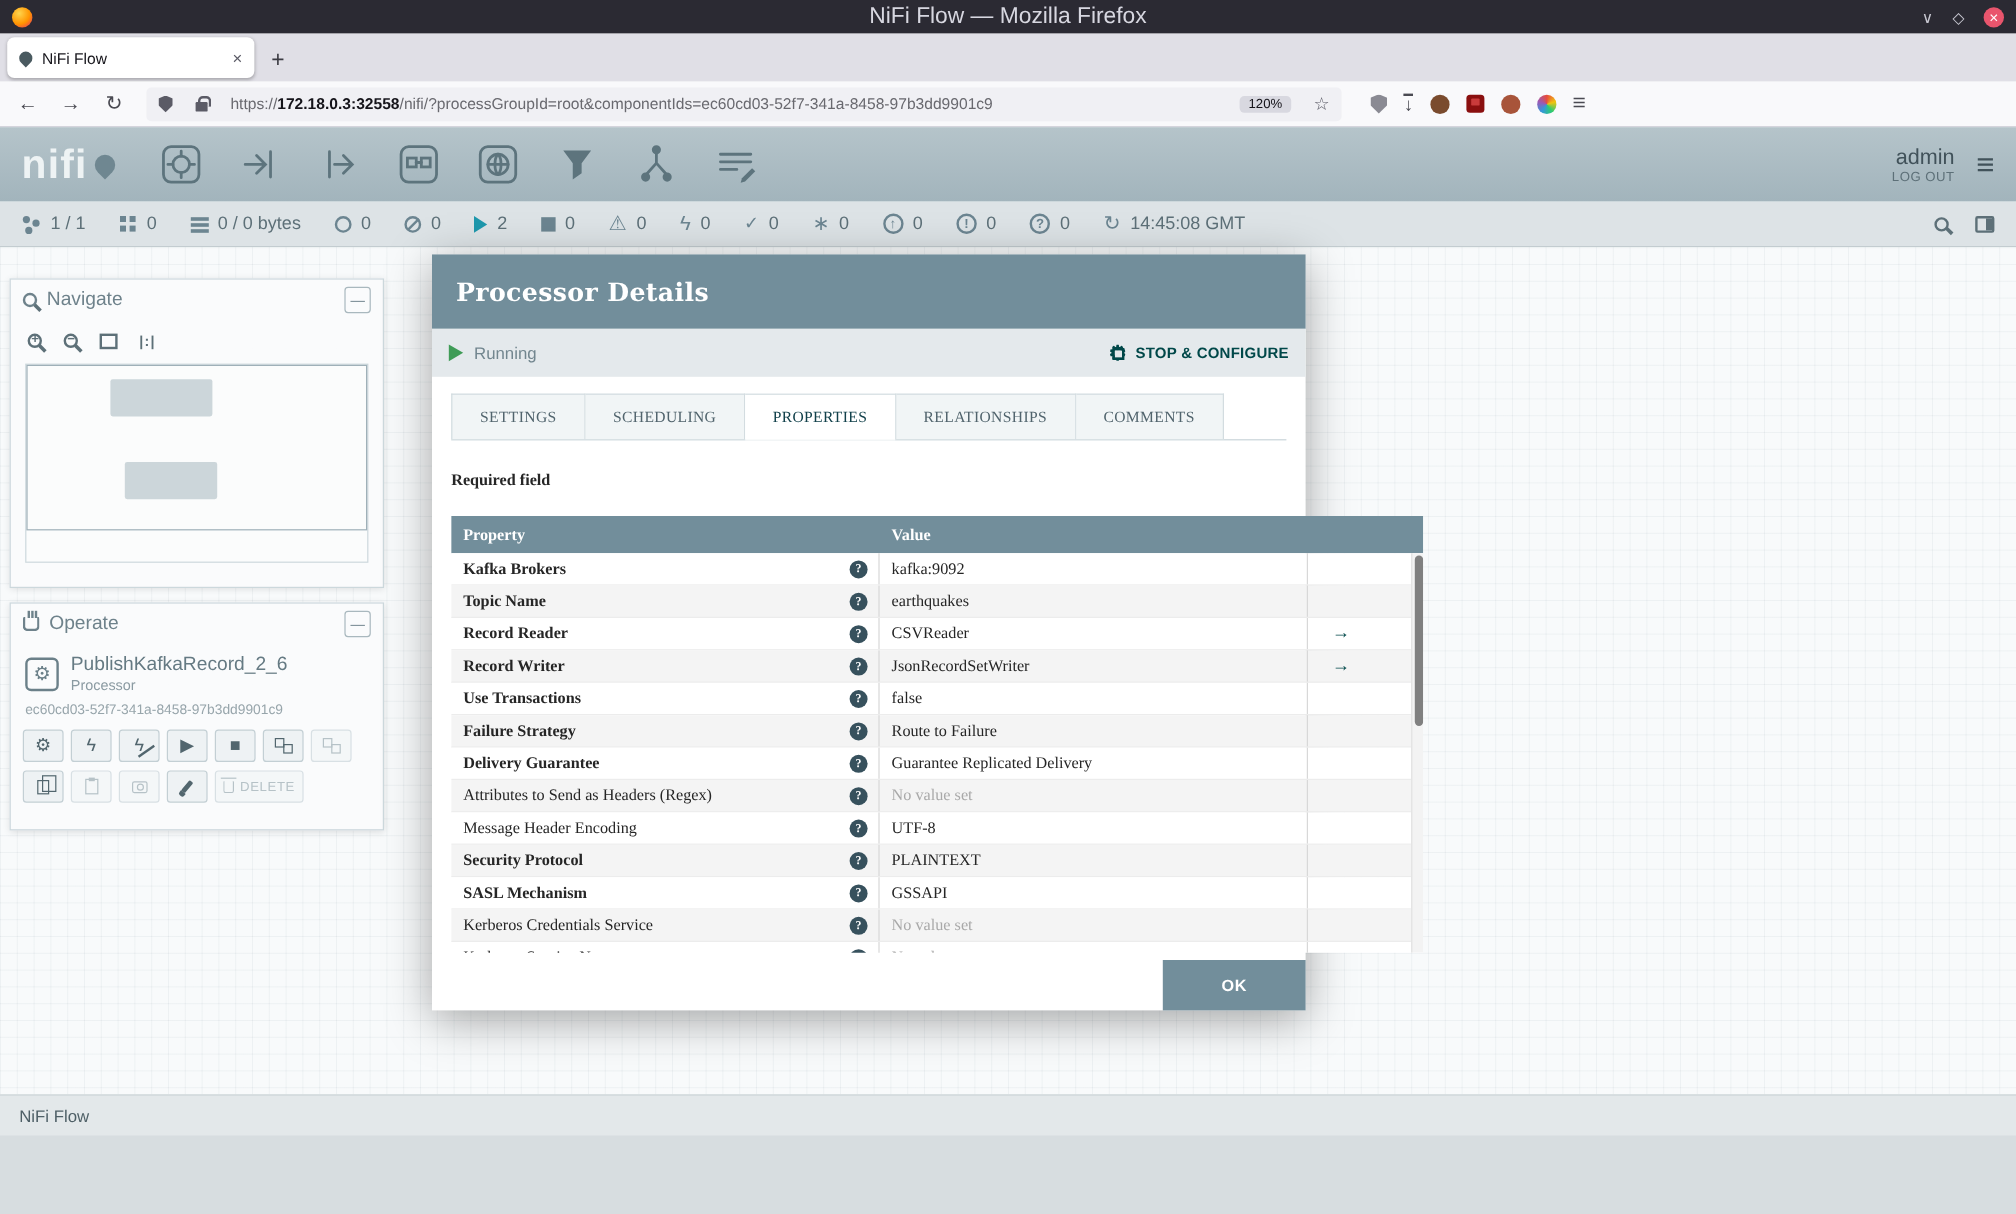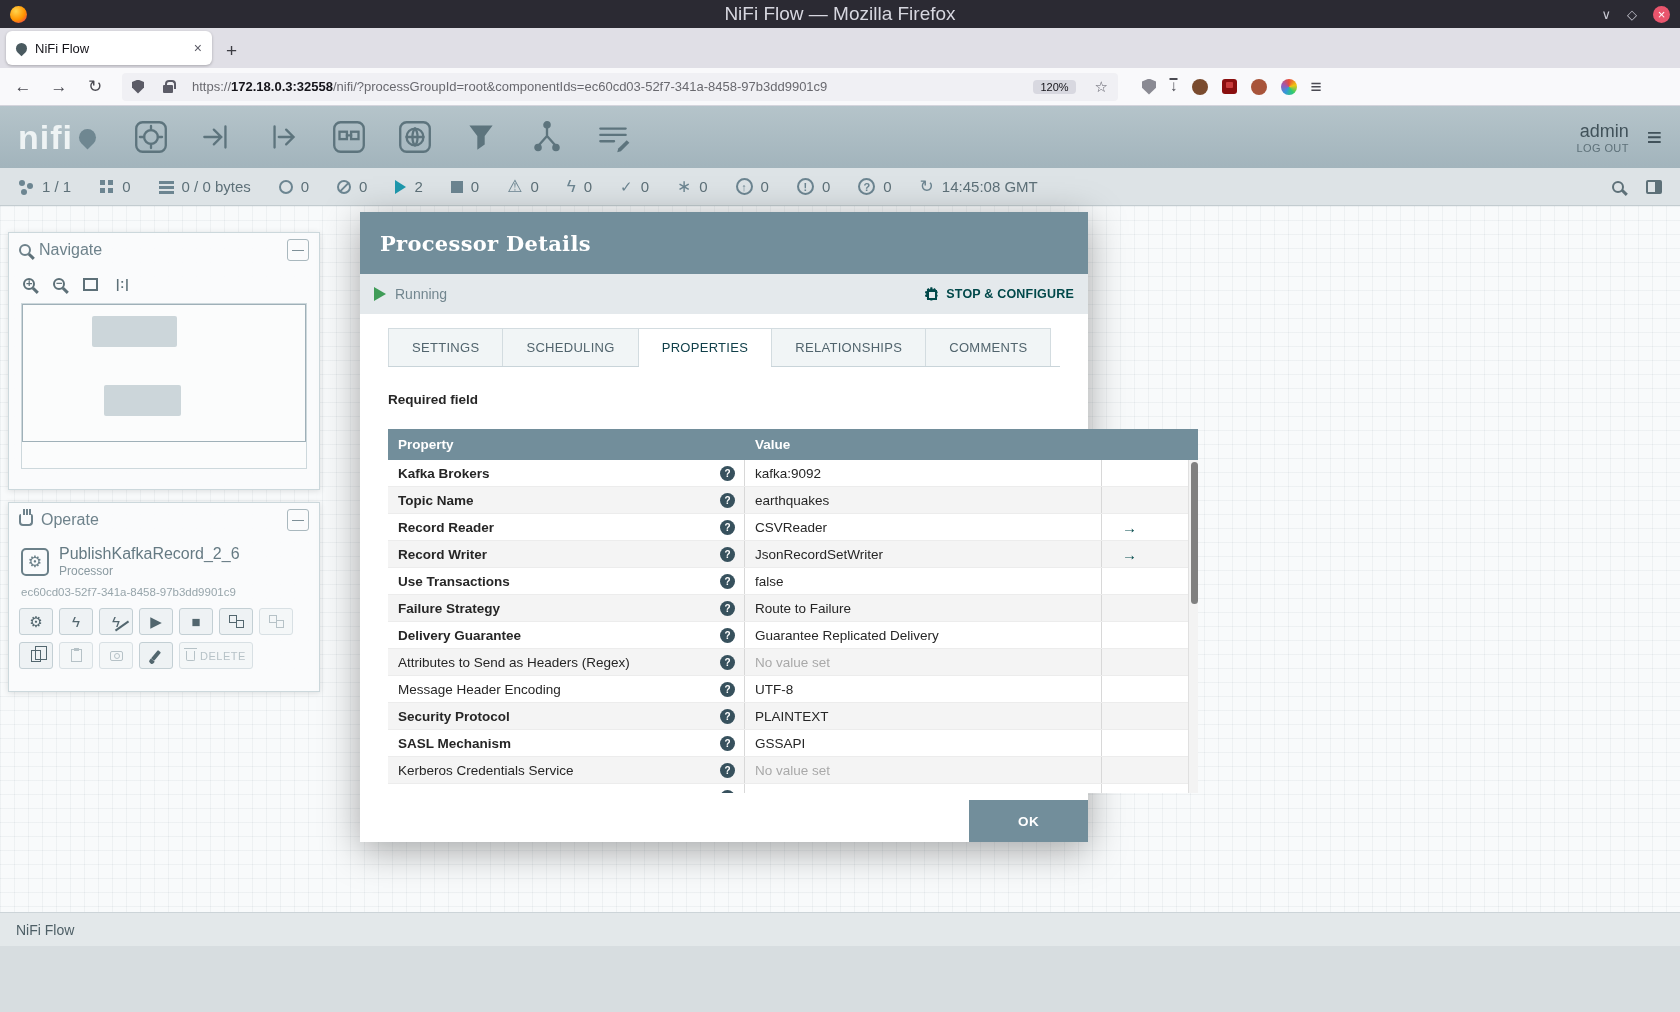--- a/index.html
+++ b/index.html
@@ -131,21 +131,21 @@
   
   .dialog { position:absolute; left:360px; top:6px; width:728px; height:630px; background:#fff; box-shadow:0 8px 36px rgba(0,0,0,.35); }
   .dlg-header { height:62px; background:#728e9b; display:flex; align-items:center; padding-left:20px; }
   .dlg-title { color:#fff; font-family:"DejaVu Serif",serif; font-size:21px; font-weight:bold; letter-spacing:.3px; }
   .dlg-status { height:40px; background:#e4e9ec; display:flex; align-items:center; padding:0 14px; gap:9px; }
   .run-tri { width:0; height:0; border-left:12px solid #3f9c57; border-top:7px solid transparent; border-bottom:7px solid transparent; }
   .run-label { font-size:14px; color:#72868f; }
   .stopcfg { margin-left:auto; display:flex; align-items:center; gap:7px; color:#004849; font-size:12.5px; font-weight:bold; letter-spacing:.2px; }
   .gearstop { position:relative; font-size:17px; line-height:1; }
   .gearstop::after { content:""; position:absolute; left:5.5px; top:6px; width:6px; height:6px; background:#e4e9ec; outline:2px solid #004849; }
-  .dlg-body { position:relative; height:528px; padding:0 28px; }
+  .dlg-body { position:relative; height:528px; padding:0 16px;font-family:Liberation Serif, serif; }
   .tabs { display:flex; margin-top:14px; height:39px; border-bottom:1px solid #c9d4d9; }
   .tab-item { padding:0 23px; display:flex; align-items:center; background:#f1f5f6; border:1px solid #d3dce0; border-bottom:none; color:#51646d; font-size:13px; letter-spacing:.3px; }
   .tab-item + .tab-item { border-left:none; }
   .tab-item.active { background:#fff; color:#11404a; position:relative; }
   .tab-item.active::after { content:""; position:absolute; left:0; right:0; bottom:-1px; height:1px; background:#fff; }
   .required-label { margin-top:25px; font-size:13.5px; font-weight:bold; color:#262626; }
   .ptable { margin-top:22px; position:relative; height:364px; overflow:hidden; width:810px; }
   .pt-head { display:grid; grid-template-columns:357px 357px 1fr; background:#728e9b; height:31px; align-items:center; color:#fff; font-weight:bold; font-size:13.5px; }
   .pt-head span { padding-left:10px; }
   .pt-row { display:grid; grid-template-columns:357px 357px 1fr; height:27px; font-size:13.5px; color:#262626; background:#fff; border-bottom:1px solid #ececec; }

